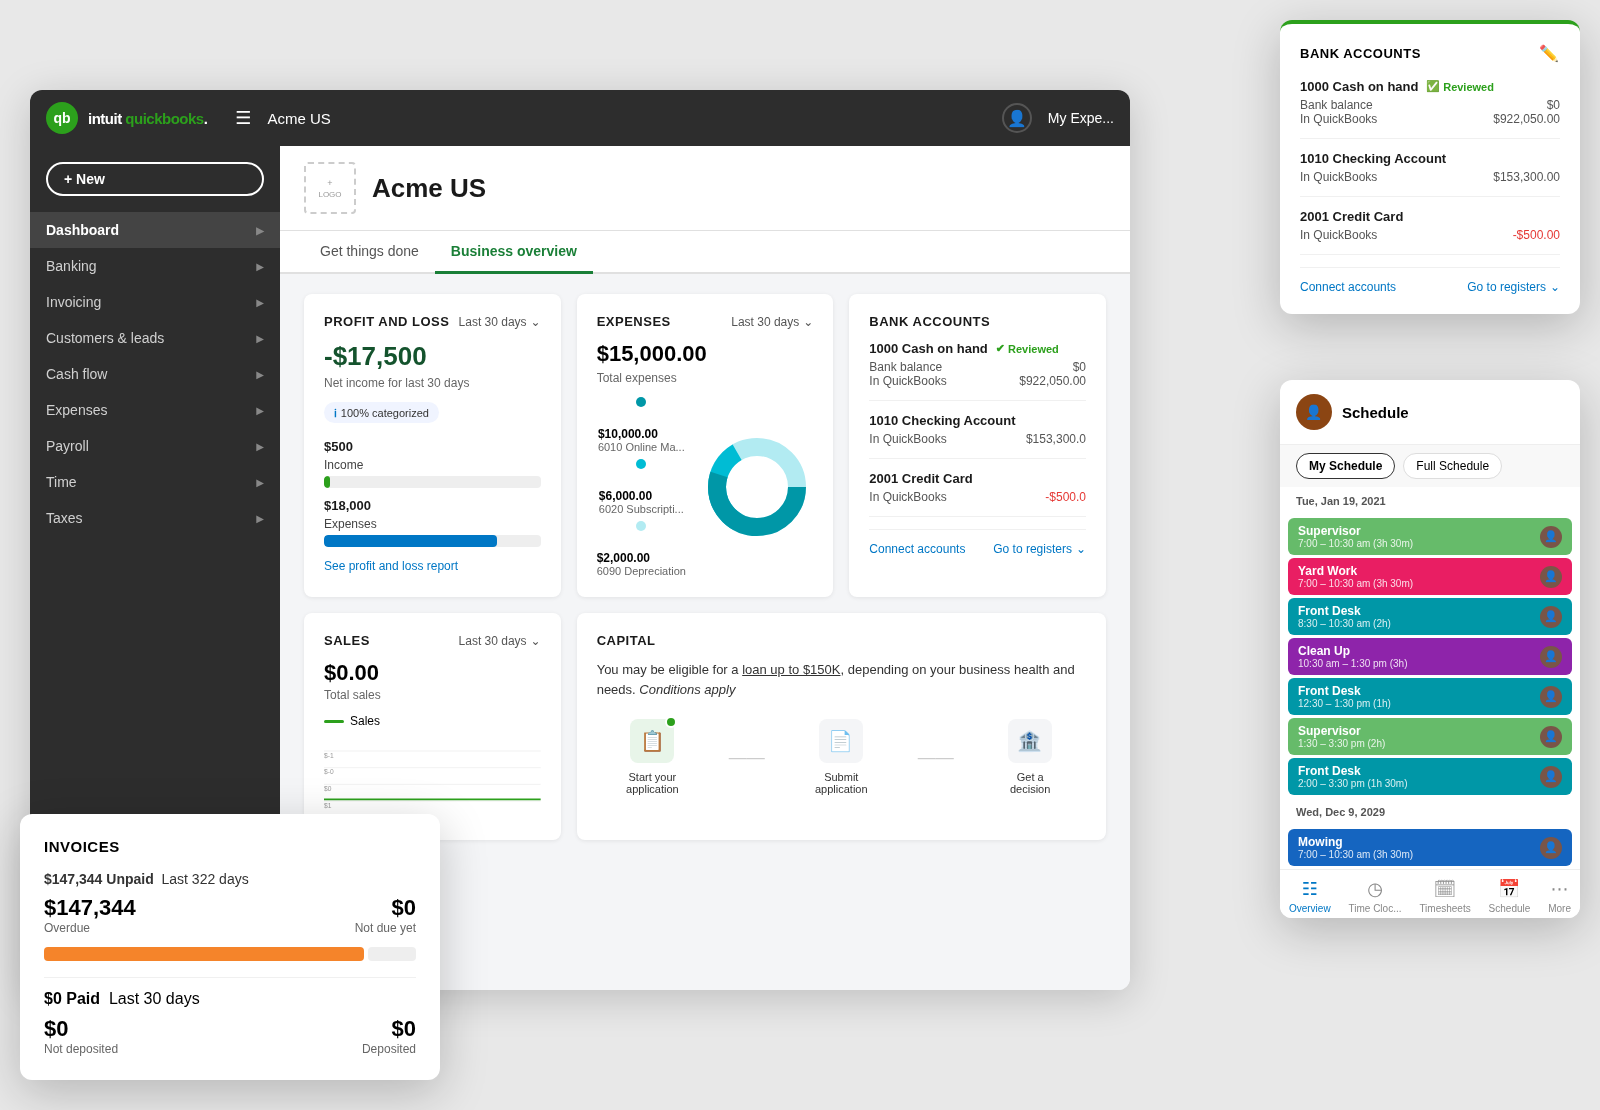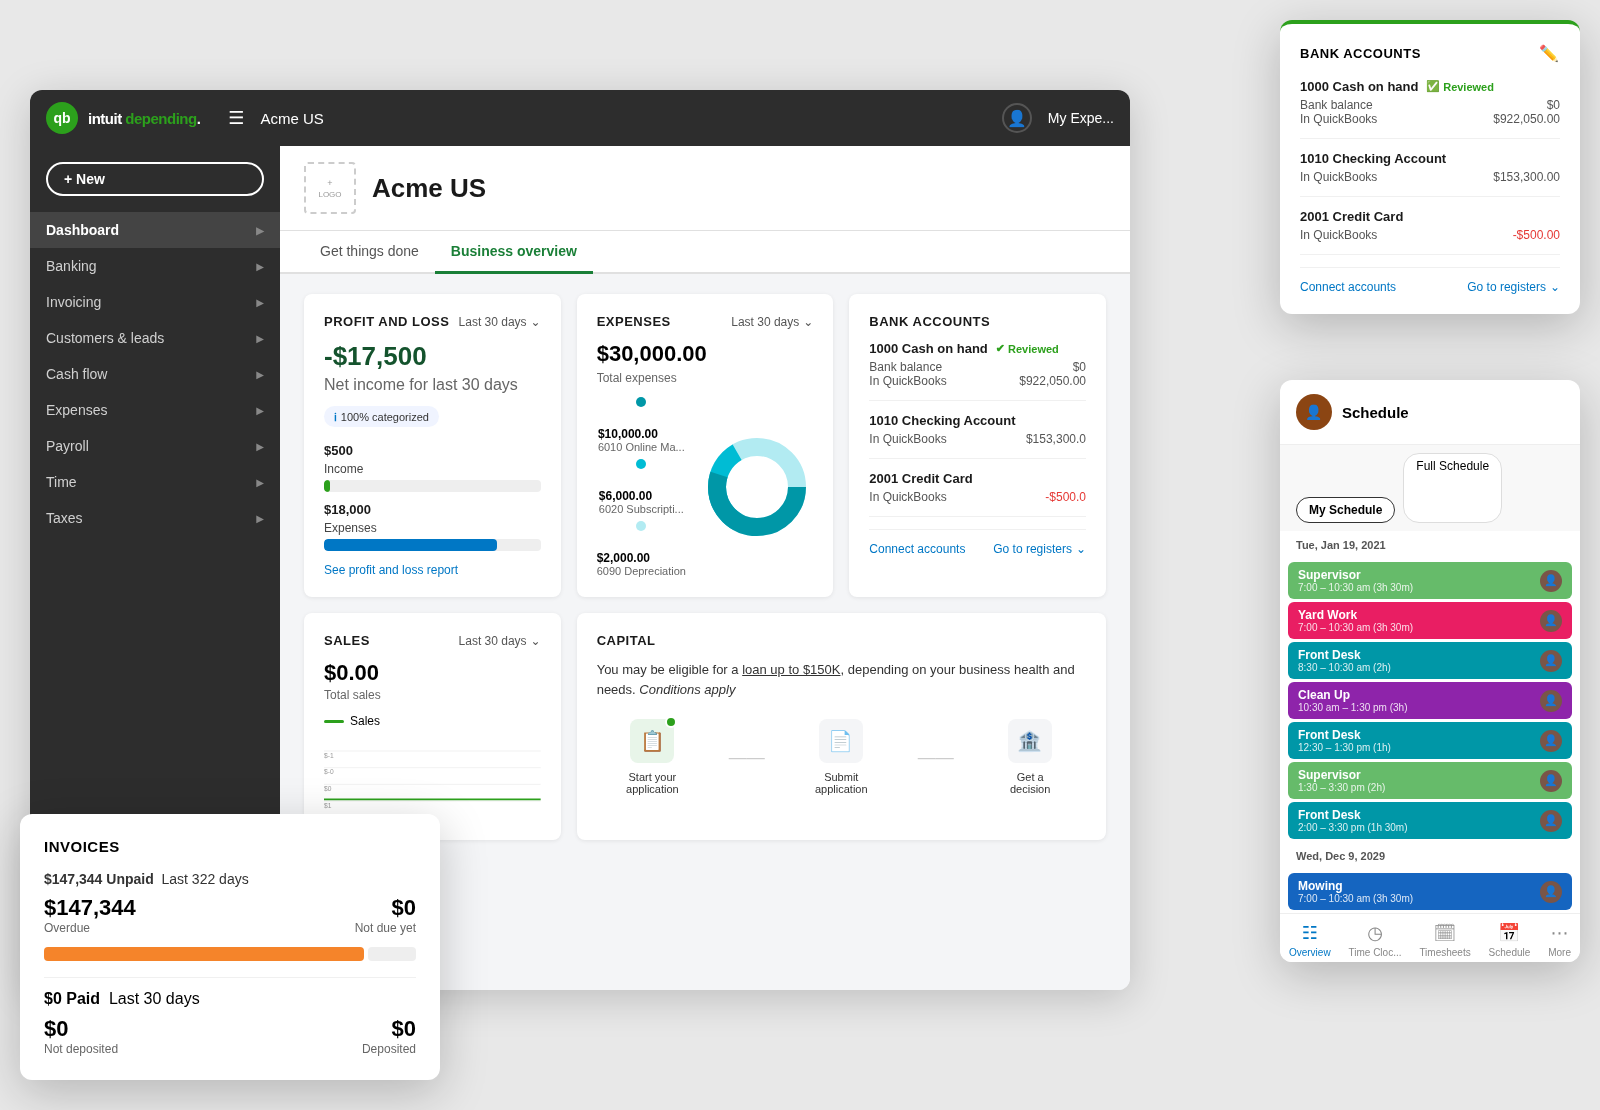--- a/index.html
+++ b/index.html
@@ -232,21 +232,21 @@
     }
 
     
     .pnl-amount {
       font-size: 26px;
       font-weight: 700;
       color: #1a1a1a;
       margin-bottom: 4px;
     }
     .pnl-subtitle {
-      font-size: 16px;
+      font-size: 12px;
       color: #666;
       margin-bottom: 12px;
     }
     .categorized-badge {
       display: inline-flex;
       align-items: center;
       gap: 4px;
       background: #f0f4ff;
       border-radius: 12px;
       padding: 3px 10px;
@@ -581,21 +581,20 @@
       border-radius: 16px;
       font-size: 12px;
       cursor: pointer;
       border: 1px solid #ddd;
       background: white;
     }
     .sched-tab.active {
       background: white;
       font-weight: 600;
       border-color: #333;
-      margin-top: 44px;
     }
     .schedule-date-header {
       padding: 8px 16px;
       font-size: 11px;
       font-weight: 600;
       color: #555;
     }
     .schedule-event {
       display: flex;
       align-items: center;
@@ -637,21 +636,21 @@
     .negative-red { color: #14532d; }
   </style>
 </head>
 <body>
 
 <div class="main-window">
 
   <div class="topbar">
     <div class="topbar-logo">
       <div class="qb-icon">qb</div>
-      <span class="qb-text">intuit <span>depending</span>.</span>
+      <span class="qb-text">intuit <span>quickbooks</span>.</span>
     </div>
     <span class="hamburger-icon">☰</span>
     <span class="company-name">Acme US</span>
     <div class="topbar-right">
       <div class="user-icon-circle">👤</div>
       <span>My Expe...</span>
     </div>
   </div>
 
   <div class="window-body">
@@ -749,21 +748,21 @@
         </div>
 
         <div class="card">
           <div class="card-header">
             <span class="card-title">EXPENSES</span>
             <span class="card-period">
               <span>Last 30 days</span>
               <span>⌄</span>
             </span>
           </div>
-          <div class="expenses-total">$30,000.00</div>
+          <div class="expenses-total">$15,000.00</div>
           <div class="expenses-sub">Total expenses</div>
           <div class="donut-container">
             <div class="expense-legend">
               <div class="legend-item">
                 <div class="dot" style="background:#0097a7;"></div>
                 <div>
                   <div style="font-size:12px; font-weight:600;">$10,000.00</div>
                   <div style="font-size:11px; color:#666;">6010 Online Ma...</div>
                 </div>
               </div>

